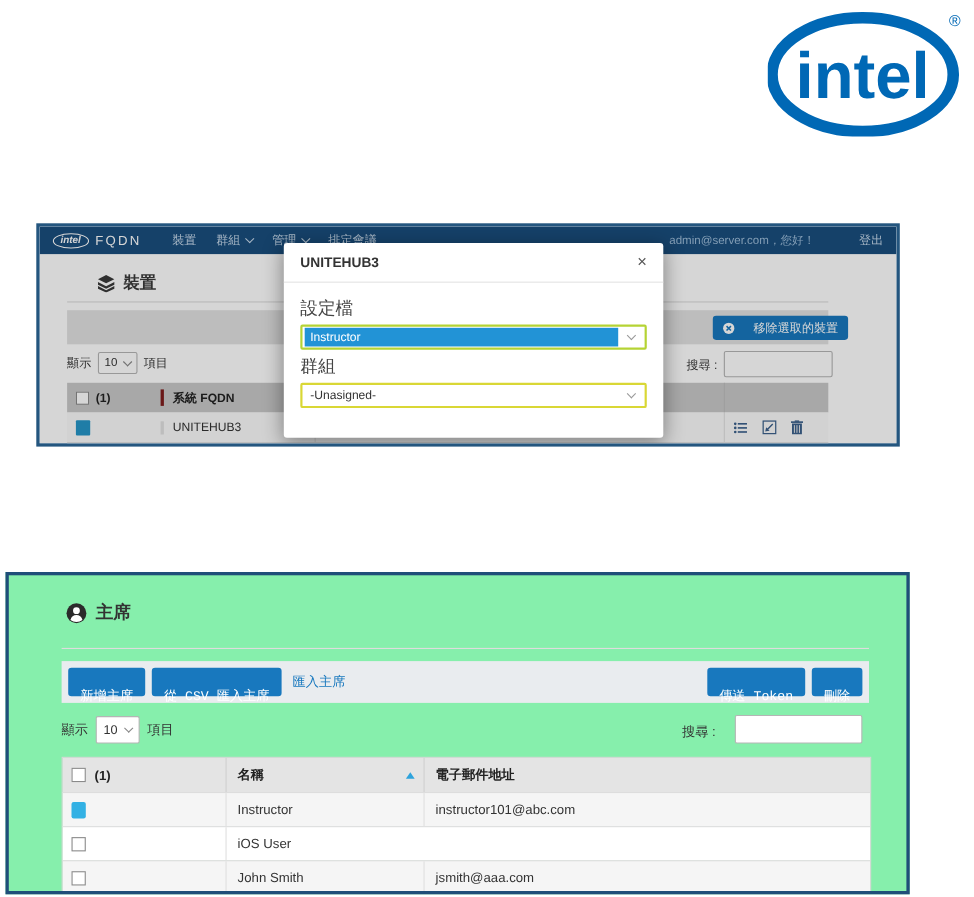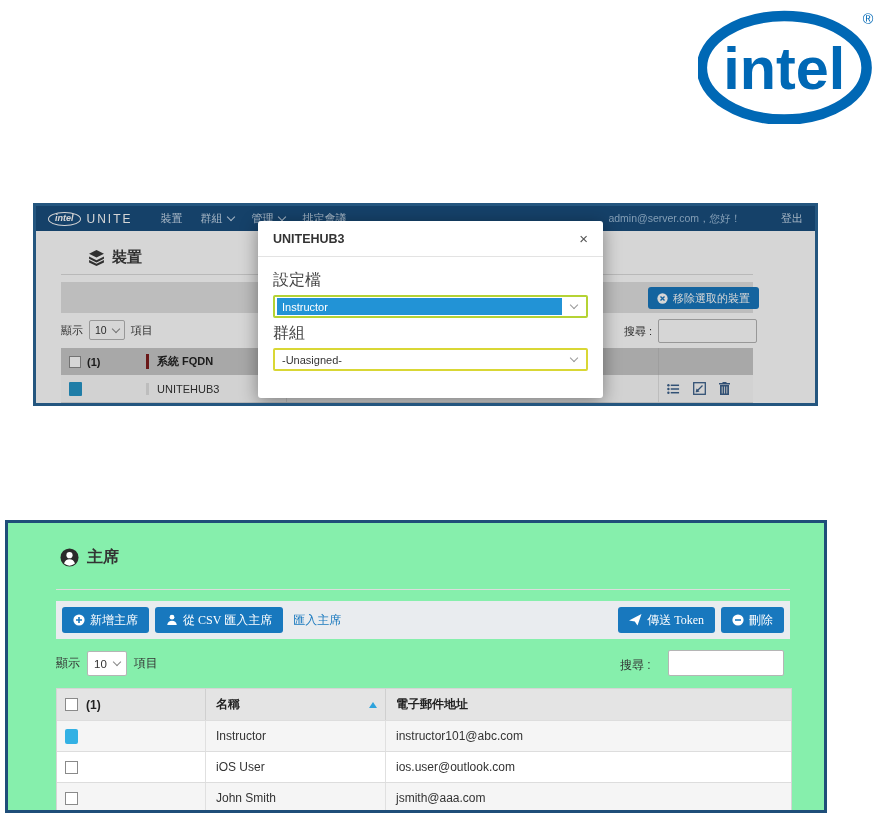--- a/index.html
+++ b/index.html
@@ -19,21 +19,21 @@
   .chev{width:5px;height:5px;border-right:1.5px solid currentColor;border-bottom:1.5px solid currentColor;
         transform:rotate(45deg);display:inline-block;margin-top:-3px;}
   .s1-greet{margin-left:auto;color:#9cbcd8;font-size:10.5px;}
   .s1-logout{color:#c6d9ea;font-size:11px;margin-left:22px;}
 
   .s1-title{position:absolute;left:52px;top:42px;font-size:15px;font-weight:bold;color:#3a3a3a;
             display:flex;align-items:center;gap:7px;}
   .s1-hr{position:absolute;left:25px;top:68px;width:692px;height:1px;background:#ddd;}
   .s1-band{position:absolute;left:25px;top:76px;width:692px;height:31px;background:#e2e2e2;}
   .btn-blue{background:#1878be;color:#fff;border:none;border-radius:3px;display:inline-flex;
-            align-items:center;gap:5px;font-size:11px;font-family:Liberation Serif, serif;}
+            align-items:center;gap:17px;font-size:11px;font-family:Liberation Mono, monospace;}
   .s1-remove{position:absolute;left:612px;top:81px;height:22px;padding:0 9px;}
   .s1-show{position:absolute;left:25px;top:114px;display:flex;align-items:center;gap:6px;
            font-size:11px;color:#333;}
   .mini-select{border:1px solid #b5b5b5;border-radius:2px;background:#fff;height:18px;display:inline-flex;
                align-items:center;gap:6px;padding:0 5px;font-size:10.5px;color:#333;}
   .mini-select .chev{color:#888;}
   .s1-search-label{position:absolute;left:588px;top:118px;font-size:11px;color:#333;}
   .s1-search-input{position:absolute;left:622px;top:113px;width:93px;height:20px;border:1px solid #b5b5b5;
                    border-radius:2px;background:#fff;}
   .s1-table{position:absolute;left:25px;top:142px;width:692px;font-size:11px;}
@@ -75,21 +75,21 @@
               font-size:11px;display:inline-flex;align-items:center;font-family:"Liberation Sans",sans-serif;}
 
   
   .shot2{position:absolute;left:5px;top:520px;width:822px;height:293px;border:3px solid #1f4e79;
          box-sizing:border-box;background:#86efac;overflow:hidden;}
   .s2-title{position:absolute;left:52px;top:24px;font-size:16px;font-weight:bold;color:#333;
             display:flex;align-items:center;gap:8px;}
   .s2-hr{position:absolute;left:48px;top:66px;width:734px;height:1px;background:#ddd;}
   .s2-band{position:absolute;left:48px;top:78px;width:734px;height:38px;background:#e9ecef;
            display:flex;align-items:center;padding:0 6px;gap:6px;box-sizing:border-box;}
-  .s2-btn{height:26px;padding:0 11px;font-size:12px;}
+  .s2-btn{height:26px;padding:0 11px;font-size:12px;flex-direction:column;}
   .s2-link{color:#1878be;font-size:12px;margin-left:4px;}
   .s2-spacer{flex:1;}
   .s2-show{position:absolute;left:48px;top:128px;display:flex;align-items:center;gap:7px;
            font-size:12px;color:#333;}
   .mini-select2{border:1px solid #b5b5b5;border-radius:2px;background:#fff;height:23px;display:inline-flex;
                 align-items:center;gap:7px;padding:0 6px;font-size:11.5px;color:#333;}
   .mini-select2 .chev{color:#888;}
   .s2-search-label{position:absolute;left:612px;top:134px;font-size:12px;color:#333;}
   .s2-search-input{position:absolute;left:660px;top:127px;width:116px;height:26px;border:1px solid #b5b5b5;
                    border-radius:2px;background:#fff;box-sizing:border-box;}
@@ -115,21 +115,21 @@
       <ellipse cx="90" cy="66" rx="86" ry="54" fill="none" stroke="#0068b5" stroke-width="11"></ellipse>
       <text x="90" y="88" text-anchor="middle" font-size="62" font-weight="bold" fill="#0068b5" font-family="Liberation Sans, sans-serif">intel</text>
       <text x="172" y="20" font-size="15" fill="#0068b5">®</text>
     </svg>
   </div>
 
   <div class="shot1">
 
     <div class="s1-nav">
       <span class="oval">intel</span>
-      <span class="unite">UNITE</span>
+      <span class="unite">FQDN</span>
       <span class="s1-nav-item">裝置</span>
       <span class="s1-nav-item">
         <span>群組</span>
           <span class="chev"></span>
       </span>
       <span class="s1-nav-item">
         <span>管理</span>
           <span class="chev"></span>
       </span>
       <span class="s1-nav-item">排定會議</span>
@@ -324,23 +324,20 @@
             <span>instructor101@abc.com</span>
           </div>
       </div>
       <div class="t2-row even">
         <div class="d1">
             <span class="cb2"></span>
           </div>
         <div class="d2">
             <span>iOS User</span>
           </div>
-        <div class="d3">
-            <span>ios.user@outlook.com</span>
-          </div>
       </div>
       <div class="t2-row odd">
         <div class="d1">
             <span class="cb2"></span>
           </div>
         <div class="d2">
             <span>John Smith</span>
           </div>
         <div class="d3">
             <span>jsmith@aaa.com</span>

